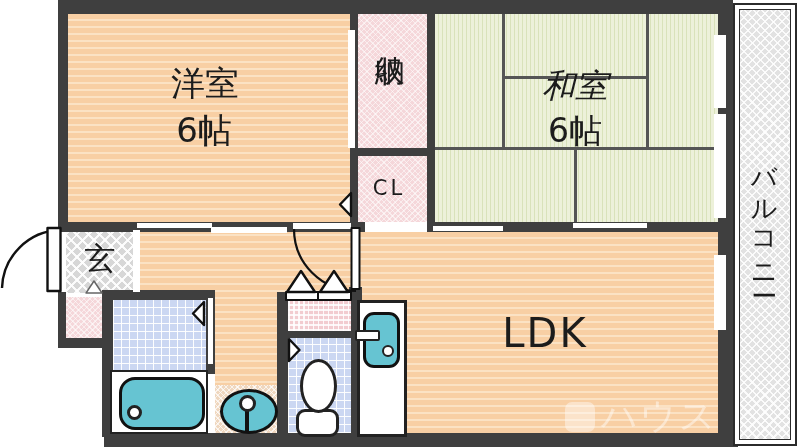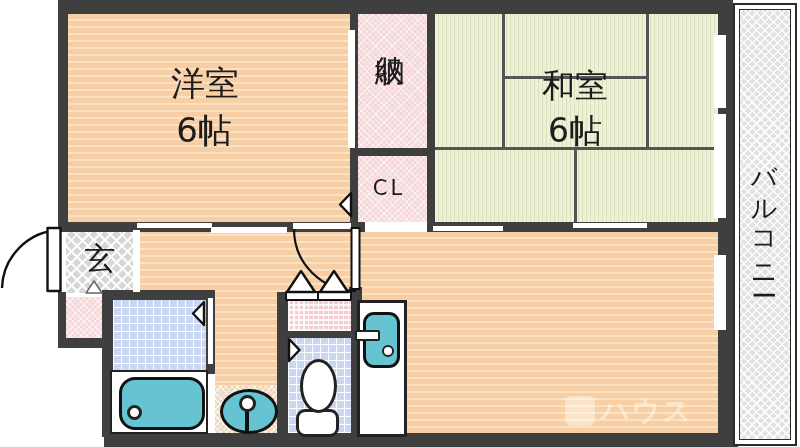--- a/index.html
+++ b/index.html
@@ -35,21 +35,21 @@
          white-space:nowrap;font-weight:500;line-height:1.05;text-align:center;}
   .label.vert{writing-mode:vertical-rl;text-orientation:upright;transform:translate(-50%,0);}
   
   .fixture-cyan{position:absolute;background:#66c4d2;border:3px solid #111;box-sizing:border-box;}
   .outline-box{position:absolute;background:#fff;border:2px solid #222;box-sizing:border-box;}
   
   .balcony-frame{position:absolute;background:#fff;border:2px solid #2b2b2b;box-sizing:border-box;}
   
   .watermark{position:absolute;display:flex;align-items:center;gap:6px;pointer-events:none;}
   .watermark .mark{width:30px;height:30px;border-radius:7px;background:rgba(255,255,255,.42);}
-  .watermark .wm-text{font-size:28px;font-weight:bold;color:rgba(255,255,255,.45);letter-spacing:2px;}
+  .watermark .wm-text{font-size:36px;font-weight:normal;color:rgba(255,255,255,.45);letter-spacing:2px;}
   svg.overlay{position:absolute;left:0;top:0;pointer-events:none;}
 </style>
 </head>
 <body>
 
 <div class="plan">
 
   <div class="salmon" style="left:68px;top:14px;width:282px;height:208px;"></div>
   <div class="tatami" style="left:435px;top:14px;width:283px;height:208px;"></div>
   <div class="pink" style="left:358px;top:8px;width:69px;height:140px;"></div>
@@ -137,25 +137,26 @@
 
       <polygon points="351,193 351,216 340,204.5"></polygon>
       <polygon points="204,302 204,325 193,313.5"></polygon>
       <polygon points="289,339 289,361 299.5,350"></polygon>
       <polygon points="86,293 94,281 102,293" stroke="#666" stroke-width="1.5"></polygon>
     </g>
   </svg>
 
   <div class="label" style="left:205px;top:84px;font-size:34px;">洋室</div>
   <div class="label" style="left:204px;top:131px;font-size:34px;">6帖</div>
-  <div class="label" style="left:575px;top:86px;font-size:33px;">和室</div>
+  <div class="label" style="left:575px;top:86px;font-size:33px;font-style:italic;">和室</div>
   <div class="label" style="left:575px;top:131px;font-size:33px;">6帖</div>
   <div class="label vert" style="left:390px;top:32px;font-size:30px;">収納</div>
   <div class="label" style="left:389px;top:188px;font-size:21px;letter-spacing:3px;">CL</div>
   <div class="label" style="left:100px;top:258px;font-size:31px;">玄</div>
+  <div class="label" style="left:545px;top:333px;font-size:40px;letter-spacing:2px;">LDK</div>
   <div class="label vert" style="left:764px;top:148px;font-size:26px;letter-spacing:4px;">バルコニー</div>
 
   <div class="watermark" style="left:565px;top:392px;">
     <div class="mark"></div>
     <div class="wm-text">ハウス</div>
   </div>
 
 </div>
 
 </body></html>

